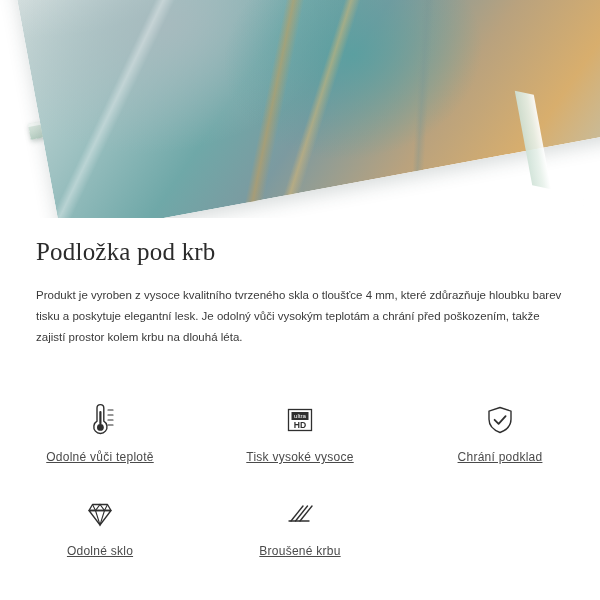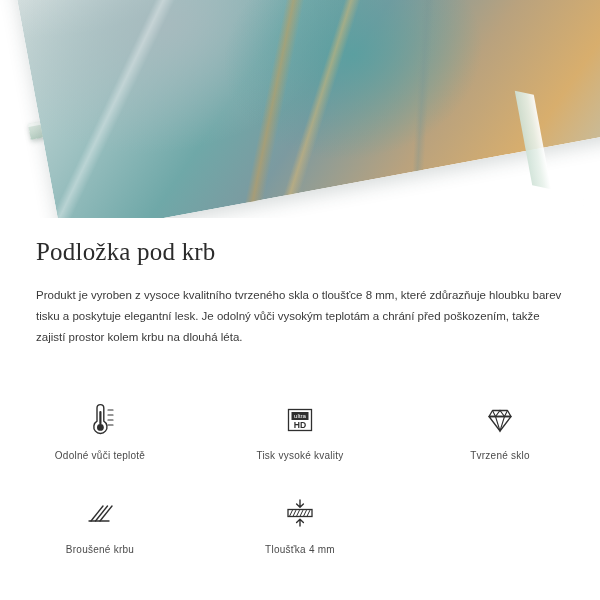--- a/index.html
+++ b/index.html
@@ -163,24 +163,25 @@
     height: 78px;
   }
   .feature .ico {
     height: 44px;
     display: flex;
     align-items: center;
     justify-content: flex-end;
   }
   .feature .cap {
     margin-top: 8px;
-    font-size: 10px;
+    font-size: 12px;
     color: #4a4a4a;
     letter-spacing: .25px;
     text-align: center;
+    text-decoration: underline;
   }
   svg { display: block; }
 </style>
 </head>
 <body>
 
 <div class="page">
 
   <div class="hero">
     <div class="hero-inner">
@@ -204,21 +205,21 @@
           <span class="s-v"></span>
         <span class="sparkle-core"></span>
       </div>
     </div>
   </div>
 
   <div class="content">
     <h1 class="headline">
       <span>Podložka pod krb</span>
     </h1>
-    <p class="body-copy">Produkt je vyroben z vysoce kvalitního tvrzeného skla o tloušťce 8 mm, které zdůrazňuje hloubku barev tisku a poskytuje elegantní lesk. Je odolný vůči vysokým teplotám a chrání před poškozením, takže zajistí prostor kolem krbu na dlouhá léta.</p>
+    <p class="body-copy">Produkt je vyroben z vysoce kvalitního tvrzeného skla o tloušťce 4 mm, které zdůrazňuje hloubku barev tisku a poskytuje elegantní lesk. Je odolný vůči vysokým teplotám a chrání před poškozením, takže zajistí prostor kolem krbu na dlouhá léta.</p>
   </div>
 
   <div class="features">
 
     <div class="feature">
       <div class="ico">
         <svg width="44" height="44" viewBox="0 0 44 44" fill="none">
           <path d="M19 10a3.4 3.4 0 0 1 6.8 0v13.2a6.6 6.6 0 1 1-6.8 0V10z" stroke="#2f2f2f" stroke-width="1.4"></path>
           <circle cx="22.4" cy="29.4" r="3.4" fill="#2f2f2f"></circle>
           <rect x="21.3" y="13" width="2.2" height="13.6" rx="1.1" fill="#2f2f2f"></rect>
@@ -230,55 +231,53 @@
 
     <div class="feature">
       <div class="ico">
         <svg width="44" height="44" viewBox="0 0 44 44" fill="none">
           <rect x="10.5" y="11.5" width="23" height="21" stroke="#2f2f2f" stroke-width="1.3"></rect>
           <rect x="13.5" y="14" width="17" height="8" fill="#2f2f2f"></rect>
           <text x="22" y="20.4" text-anchor="middle" font-family="Liberation Sans, sans-serif" font-size="6.2" fill="#ffffff">ultra</text>
           <text x="22" y="30" text-anchor="middle" font-family="Liberation Sans, sans-serif" font-size="8.6" font-weight="bold" fill="#2f2f2f">HD</text>
         </svg>
       </div>
-      <div class="cap">Tisk vysoké kvality</div>
-    </div>
-
+      <div class="cap">Tisk vysoké vysoce</div>
+    </div>
+
+    <div class="feature">
+      <div class="ico">
+        <svg width="44" height="44" viewBox="0 0 44 44" fill="none">
+          <path d="M22 9.5l11 3.6v8.2c0 6.6-4.6 10.8-11 13.2-6.4-2.4-11-6.6-11-13.2v-8.2L22 9.5z" stroke="#2f2f2f" stroke-width="1.4" stroke-linejoin="round"></path>
+          <path d="M16.6 21.8l4 4 7-7.6" stroke="#2f2f2f" stroke-width="1.8" stroke-linecap="round" stroke-linejoin="round"></path>
+        </svg>
+      </div>
+      <div class="cap">Chrání podklad</div>
+    </div>
 
     <div class="feature">
       <div class="ico">
         <svg width="44" height="44" viewBox="0 0 44 44" fill="none">
           <path d="M11 18.5h22L22 33 11 18.5z" stroke="#2f2f2f" stroke-width="1.3" stroke-linejoin="round"></path>
           <path d="M14.5 12.5h15l3.5 6H11l3.5-6z" stroke="#2f2f2f" stroke-width="1.3" stroke-linejoin="round"></path>
           <path d="M11 18.5h22M14.5 12.5l3 6L22 33l4.5-14.5 3-6" stroke="#2f2f2f" stroke-width="1.1"></path>
           <path d="M17.5 18.5L22 12.5l4.5 6" stroke="#2f2f2f" stroke-width="1.1"></path>
         </svg>
       </div>
-      <div class="cap">Tvrzené sklo</div>
+      <div class="cap">Odolné sklo</div>
     </div>
 
     <div class="feature">
       <div class="ico">
         <svg width="44" height="44" viewBox="0 0 44 44" fill="none">
           <path d="M13 29L25 14" stroke="#2f2f2f" stroke-width="1.4" stroke-linecap="round"></path>
           <path d="M17.5 29L29.5 14" stroke="#2f2f2f" stroke-width="1.4" stroke-linecap="round"></path>
           <path d="M22 29L34 14" stroke="#2f2f2f" stroke-width="1.4" stroke-linecap="round"></path>
           <path d="M26.5 29L38 14.4" stroke="#2f2f2f" stroke-width="1.4" stroke-linecap="round" opacity="0"></path>
           <path d="M11 29h20" stroke="#2f2f2f" stroke-width="1.4" stroke-linecap="round"></path>
         </svg>
       </div>
       <div class="cap">Broušené krbu</div>
     </div>
 
-    <div class="feature">
-      <div class="ico">
-        <svg width="44" height="44" viewBox="0 0 44 44" fill="none">
-          <path d="M22 8v6.5M18.6 12l3.4 3.2 3.4-3.2" stroke="#2f2f2f" stroke-width="1.4" stroke-linecap="round" stroke-linejoin="round"></path>
-          <rect x="10" y="17.5" width="24" height="7" stroke="#2f2f2f" stroke-width="1.3"></rect>
-          <path d="M11.5 24.3l3-6.2M15 24.3l3-6.2M18.5 24.3l3-6.2M22 24.3l3-6.2M25.5 24.3l3-6.2M29 24.3l3-6.2" stroke="#2f2f2f" stroke-width="1"></path>
-          <path d="M22 34v-6.5M18.6 30.5l3.4-3.2 3.4 3.2" stroke="#2f2f2f" stroke-width="1.4" stroke-linecap="round" stroke-linejoin="round"></path>
-        </svg>
-      </div>
-      <div class="cap">Tloušťka 4 mm</div>
-    </div>
 
   </div>
 </div>
 
 </body></html>

